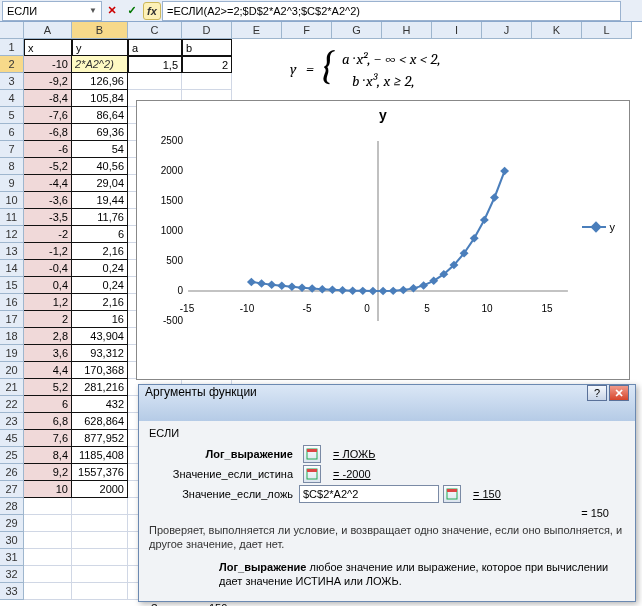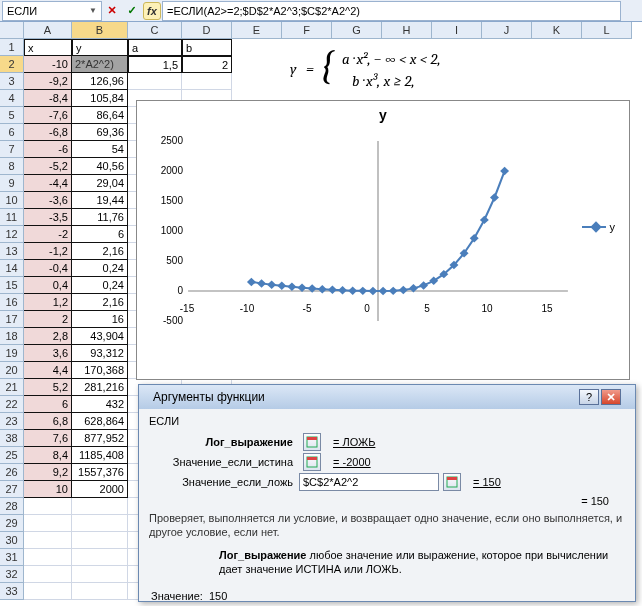--- a/index.html
+++ b/index.html
@@ -24,41 +24,41 @@
   .rows { }
   .row { display: flex; height: 17px; }
   .rh { width: 24px; }
   .cell { border-right: 1px solid #d0d7e5; border-bottom: 1px solid #d0d7e5; display: flex; align-items: center; justify-content: flex-end; padding: 0 3px; font-size: 11px; background: #fff; }
   .cell.lj { justify-content: flex-start; }
   .cA { width: 48px; } .cB { width: 56px; } .cC { width: 54px; } .cD { width: 50px; }
   .datarow .cA, .datarow .cB { border-right: 1px solid #111; border-bottom: 1px solid #111; }
   .row.r1 .cA, .row.r1 .cB, .row.r1 .cC, .row.r1 .cD { border: 1px solid #111; }
   .row.r2 .cC, .row.r2 .cD { border: 1px solid #111; }
   .cA.data { background: #f0d9d9; }
-  .cB.active { background: #a3a3a3; color:#333; }
+  .cB.active { background: #fef9c3; color:#333;font-style:italic; }
   .rh.sel { background: #f7d98a; }
 
   .formula-img { position: absolute; top: 50px; left: 290px; font-family: Cambria, "Times New Roman", serif; font-size: 15px; font-style: italic; }
   .formula-img .brace { font-size: 40px; position: absolute; left: 30px; top: -8px; }
   .formula-img .ln1 { position: absolute; left: 52px; top: 0; white-space: nowrap; }
   .formula-img .ln2 { position: absolute; left: 62px; top: 22px; white-space: nowrap; }
   .formula-img .ylab { position: absolute; left: 0; top: 10px; }
 
   .chartbox { position: absolute; top: 100px; left: 136px; width: 494px; height: 280px; border: 1px solid #888; background: #fff; }
   .chart-title { text-align: center; font-weight: bold; font-size: 14px; padding-top: 6px; }
   .plot { position: relative; margin: 8px 40px 22px 30px; height: 210px; }
   .ytick { position: absolute; left: -22px; font-size: 10px; text-align: right; width: 38px; }
   .xtick { position: absolute; top: 172px; font-size: 10px; width: 24px; text-align: center; }
   svg.lineplot { position: absolute; left: 0; top: 0; width: 100%; height: 100%; }
   .legend { position: absolute; right: 14px; top: 120px; font-size: 11px; display: flex; align-items: center; gap: 4px; }
   .legend .sw { width: 24px; height: 2px; background: #4a7ebb; position: relative; }
   .legend .sw::after { content:""; position:absolute; left:10px; top:-3px; width:8px; height:8px; background:#4a7ebb; transform: rotate(45deg); }
 
   .dialog { position: absolute; left: 138px; top: 384px; width: 498px; height: 218px; background: #f1f3f6; border: 1px solid #6b89b1; box-shadow: 2px 2px 6px rgba(0,0,0,0.3); font-size: 11px; }
-  .dlg-title { height: 24px; background: linear-gradient(#dbe7f6,#b5cbe6); display: flex; align-items: center; padding: 0 14px; font-size: 12px; }
+  .dlg-title { height: 36px; background: linear-gradient(#dbe7f6,#b5cbe6); display: flex; padding: 0 6px; font-size: 12px; }
   .dlg-title .spacer { flex: 1; }
   .dlg-title .tbtn { width: 20px; height: 16px; border: 1px solid #5a7199; margin-left: 2px; display: flex; align-items: center; justify-content: center; font-size: 11px; cursor: pointer; background: linear-gradient(#f4f8fd,#c8d5e7); }
   .dlg-title .tbtn.close { background: linear-gradient(#f19a8a,#d6462c); color: #fff; font-weight: bold; }
   .dlg-body { padding: 4px 10px 8px; }
   .fname { font-size: 11px; margin: 2px 0 6px; }
   .argrow { display: flex; align-items: center; margin: 2px 0; }
   .arglabel { width: 150px; text-align: right; padding-right: 6px; }
   .arglabel.b { font-weight: bold; }
   .arginput { width: 140px; height: 18px; border: 1px solid #7a8aa5; background: #fff; padding: 0 3px; font-size: 11px; }
   .refbtn { width: 18px; height: 18px; border: 1px solid #7a8aa5; margin-left: 4px; background: linear-gradient(#fdfdfd,#dce4ef); display: flex; align-items: center; justify-content: center; cursor: pointer; }
@@ -258,21 +258,21 @@
         <div class="cell cD"></div>
       </div>
       <div class="row r23 datarow">
         <div class="rh">23</div>
         <div class="cell cA data">6,8</div>
         <div class="cell cB">628,864</div>
         <div class="cell cC"></div>
         <div class="cell cD"></div>
       </div>
       <div class="row r24 datarow">
-        <div class="rh">38</div>
+        <div class="rh">45</div>
         <div class="cell cA data">7,6</div>
         <div class="cell cB">877,952</div>
         <div class="cell cC"></div>
         <div class="cell cD"></div>
       </div>
       <div class="row r25 datarow">
         <div class="rh">25</div>
         <div class="cell cA data">8,4</div>
         <div class="cell cB">1185,408</div>
         <div class="cell cC"></div>
@@ -436,21 +436,21 @@
     <div class="refbtn">
             <svg viewBox="0 0 12 12">
               <rect x="1" y="1" width="10" height="10" fill="none" stroke="#2a5" stroke-width="1"></rect>
               <rect x="1" y="1" width="10" height="3" fill="#d44"></rect>
             </svg>
           </div>
     <div class="argres">= 150</div>
         </div>
       </div>
     <div class="totres">= 150</div>
-    <div class="desc">Проверяет, выполняется ли условие, и возвращает одно значение, если оно выполняется, и другое условие, если нет.</div>
+    <div class="desc">Проверяет, выполняется ли условие, и возвращает одно значение, если оно выполняется, и другое значение, дает нет.</div>
     <div class="desc2">
       <b>Лог_выражение</b>&nbsp;<span>любое значение или выражение, которое при вычислении дает значение ИСТИНА или ЛОЖЬ.</span>
     </div>
   </div>
   <div style="padding:0 10px;">
     <span class="valres">Значение:</span>
     &nbsp;<span>150</span>
   </div>
 
 </div>

